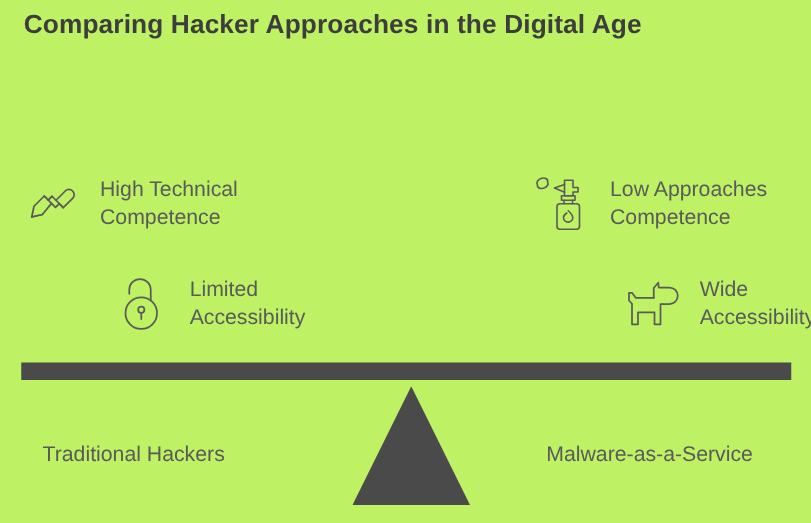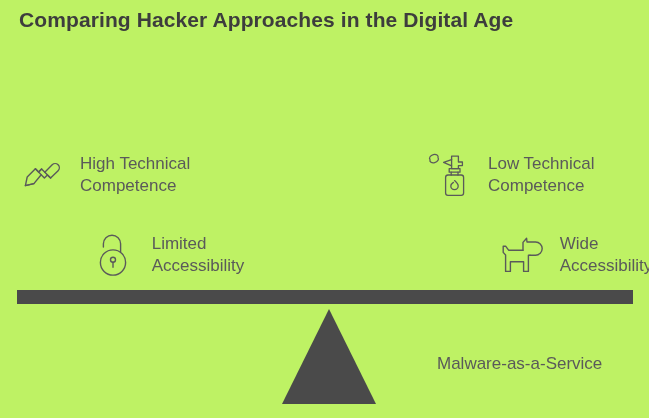--- a/index.html
+++ b/index.html
@@ -29,21 +29,20 @@
     color: #3d3d3d;
     letter-spacing: 0.1px;
     white-space: nowrap;
   }
 
   
   .feature {
     position: absolute;
     display: flex;
     align-items: center;
-    margin-top: 12px;
   }
   .feature .icon-wrap {
     width: 52px;
     height: 52px;
     flex: 0 0 52px;
     display: flex;
     align-items: center;
     justify-content: center;
   }
   .feature .icon-wrap svg {
@@ -141,21 +140,21 @@
         <path d="M24.6 8.6 L24.6 14.8"></path>
 
         <path d="M22.2 17.6 L33.0 17.6 L33.0 21.2 L22.2 21.2 Z"></path>
         <path d="M24.2 21.2 L24.2 24.0 M31.0 21.2 L31.0 24.0"></path>
 
         <rect x="18.6" y="24.0" width="18.0" height="20.4" rx="2.4"></rect>
 
         <path d="M27.6 29.6 c 2.4 2.2 3.6 3.6 3.6 5.4 a3.7 3.7 0 0 1 -7.4 0 c 0 -1.6 1.4 -2.8 2.6 -3.6"></path>
       </svg>
     </span>
-    <span class="f-label">Low Technical
+    <span class="f-label">Low Approaches
 Competence</span>
   </div>
 
   <div class="feature col-right row-2">
     <span class="icon-wrap">
       <svg width="52" height="44" viewBox="0 0 52 44" fill="none" stroke="#5a5a5a" stroke-width="1.4" stroke-linecap="round" stroke-linejoin="round">
 
         <path d="M27.0 17.2 L27.0 9.4 L30.6 5.2 L31.0 9.0 L39.6 9.0 a6.6 6.6 0 0 1 6.6 6.6 a6.6 6.6 0 0 1 -6.6 6.6 L34.0 22.2"></path>
 
         <path d="M27.0 17.2 L12.6 17.2 L9.6 13.2 L7.2 13.2 L7.2 19.4 L9.6 22.0 L9.6 38.4 L14.4 38.4 L14.4 28.8 L27.6 28.8 L27.6 38.4 L32.4 38.4 L32.4 22.2 L34.0 22.2"></path>
@@ -166,15 +165,16 @@
   </div>
 
   <div class="beam"></div>
 
   <div class="fulcrum">
     <svg width="94" height="95" viewBox="0 0 94 95">
       <polygon points="47,0 94,95 0,95" fill="#4a4a4a"></polygon>
     </svg>
   </div>
 
+  <div class="side-label left">Traditional Hackers</div>
   <div class="side-label right">Malware-as-a-Service</div>
 
 </div>
 
 </body></html>

